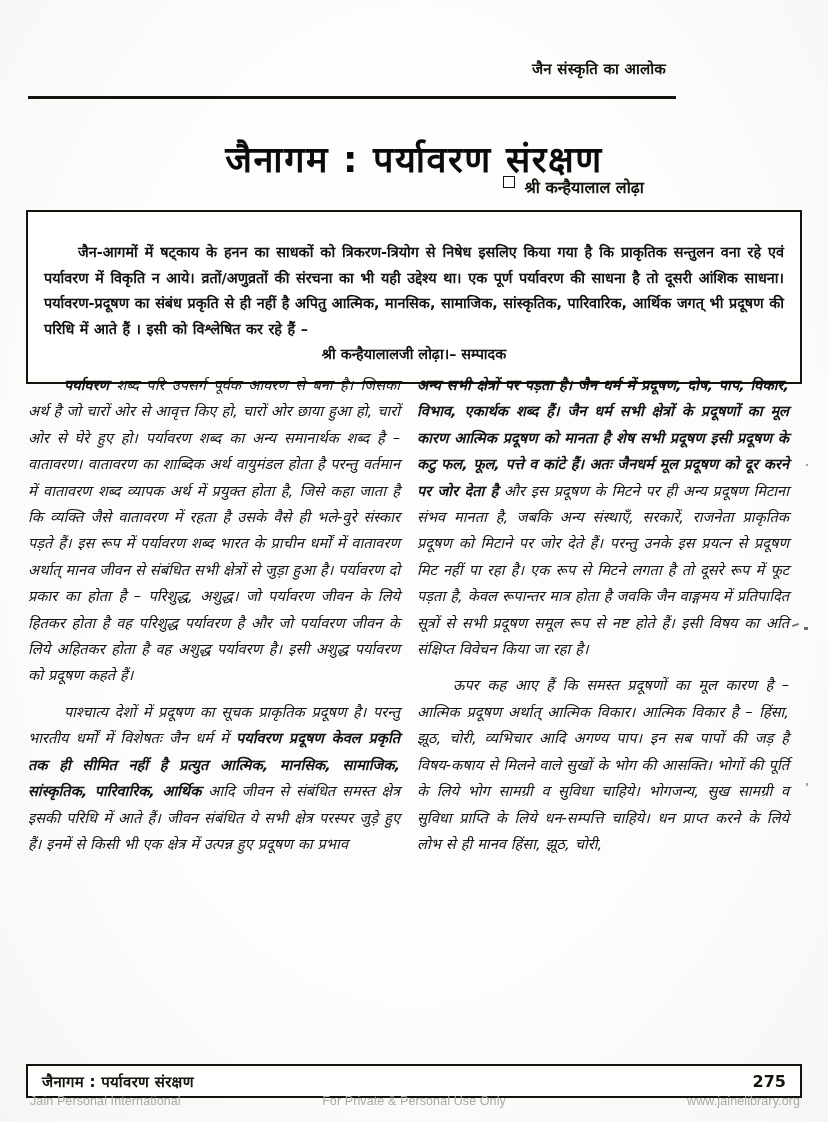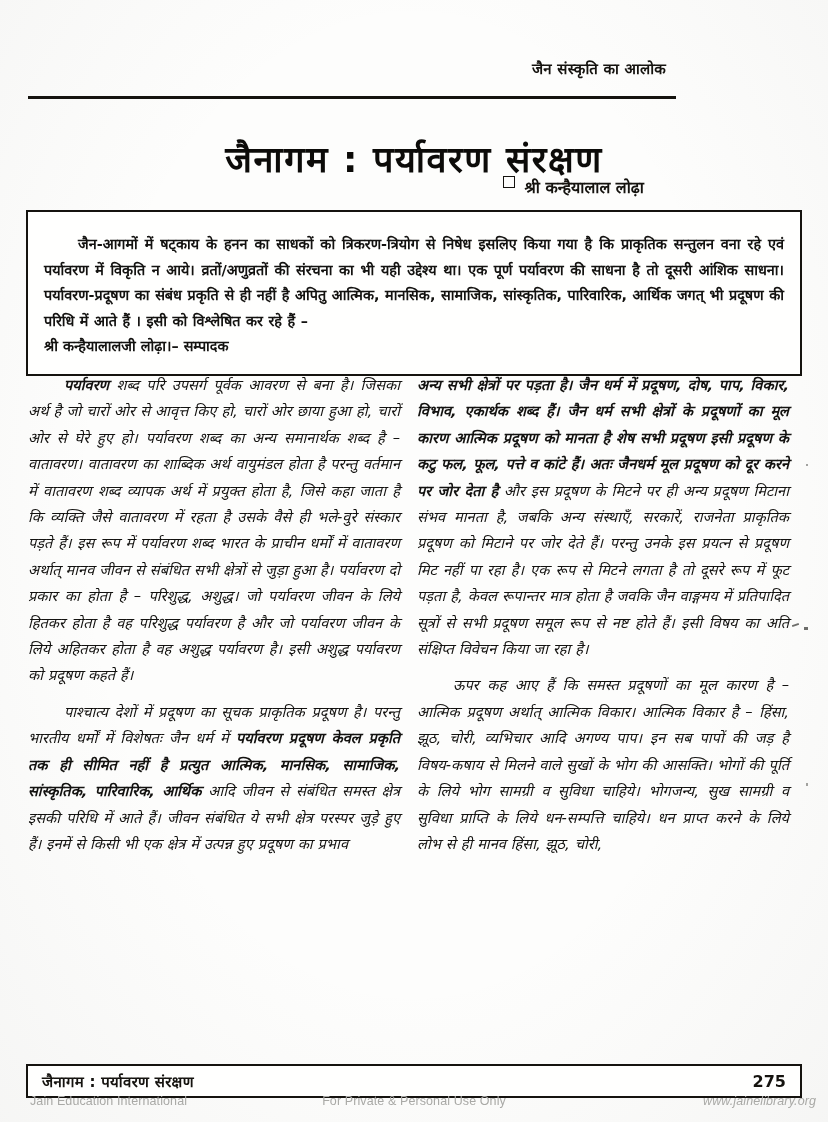--- a/index.html
+++ b/index.html
@@ -97,21 +97,21 @@
   }
 
   
   .abstract-box {
     position: absolute;
     left: 26px;
     top: 210px;
     width: 776px;
     border: 2.2px solid #15130f;
     box-sizing: border-box;
-    padding: 20px 16px 14px 16px;
+    padding: 28px 16px 14px 16px;
     background: #fffffe;
   }
   .abstract-text {
     font-family: "DejaVu Sans", sans-serif;
     font-size: 14.4px;
     font-weight: 700;
     line-height: 25.5px;
     text-align: justify;
     text-align-last: left;
     color: #131210;
@@ -119,21 +119,21 @@
     text-indent: 34px;
     word-spacing: 0.5px;
   }
   .abstract-sign {
     font-family: "DejaVu Sans", sans-serif;
     font-size: 14.4px;
     font-weight: 700;
     line-height: 25.5px;
     color: #131210;
     display: flex;
-    justify-content: flex-start;
+    justify-content: center;
     align-items: baseline;
     margin-top: 0;
   }
 
   
   .columns {
     position: absolute;
     left: 28px;
     top: 372px;
     width: 772px;
@@ -205,21 +205,21 @@
   .wm {
     position: absolute;
     font-family: "Liberation Sans", sans-serif;
     font-size: 12.5px;
     color: #a9a9a6;
     white-space: nowrap;
     letter-spacing: 0.1px;
   }
   .wm-left  { left: 30px; }
   .wm-mid   { left: 50%; transform: translateX(-50%); }
-  .wm-right { right: 12px; font-style: italic; }
+  .wm-right { right: 28px; }
 
   
   .speck {
     position: absolute;
     background: #4a4a46;
     opacity: 0.8;
   }
 </style>
 </head>
 <body>
@@ -257,21 +257,21 @@
         <p class="indent"><span>ऊपर कह आए हैं कि समस्त प्रदूषणों का मूल कारण है – आत्मिक प्रदूषण अर्थात् आत्मिक विकार। आत्मिक विकार है – हिंसा, झूठ, चोरी, व्यभिचार आदि अगण्य पाप। इन सब पापों की जड़ है विषय-कषाय से मिलने वाले सुखों के भोग की आसक्ति। भोगों की पूर्ति के लिये भोग सामग्री व सुविधा चाहिये। भोगजन्य, सुख सामग्री व सुविधा प्राप्ति के लिये धन-सम्पत्ति चाहिये। धन प्राप्त करने के लिये लोभ से ही मानव हिंसा, झूठ, चोरी,</span></p>
       </div>
   </div>
 
   <div class="footer-box">
     <span class="footer-title">जैनागम : पर्यावरण संरक्षण</span>
     <span class="footer-page">275</span>
   </div>
 
   <div class="watermark-row">
-    <span class="wm wm-left">Jain Education International</span>
+    <span class="wm wm-left">Jain Personal International</span>
     <span class="wm wm-mid">For Private &amp; Personal Use Only</span>
     <span class="wm wm-right">www.jainelibrary.org</span>
   </div>
 
   <div class="speck" style="left:792px; top:624px; width:7px; height:2px; transform:rotate(-18deg);"></div>
   <div class="speck" style="left:804px; top:627px; width:4px; height:3px;"></div>
   <div class="speck" style="left:806px; top:464px; width:2px; height:2px; opacity:0.5;"></div>
   <div class="speck" style="left:806px; top:783px; width:2px; height:3px; opacity:0.5;"></div>
 
 </div>

